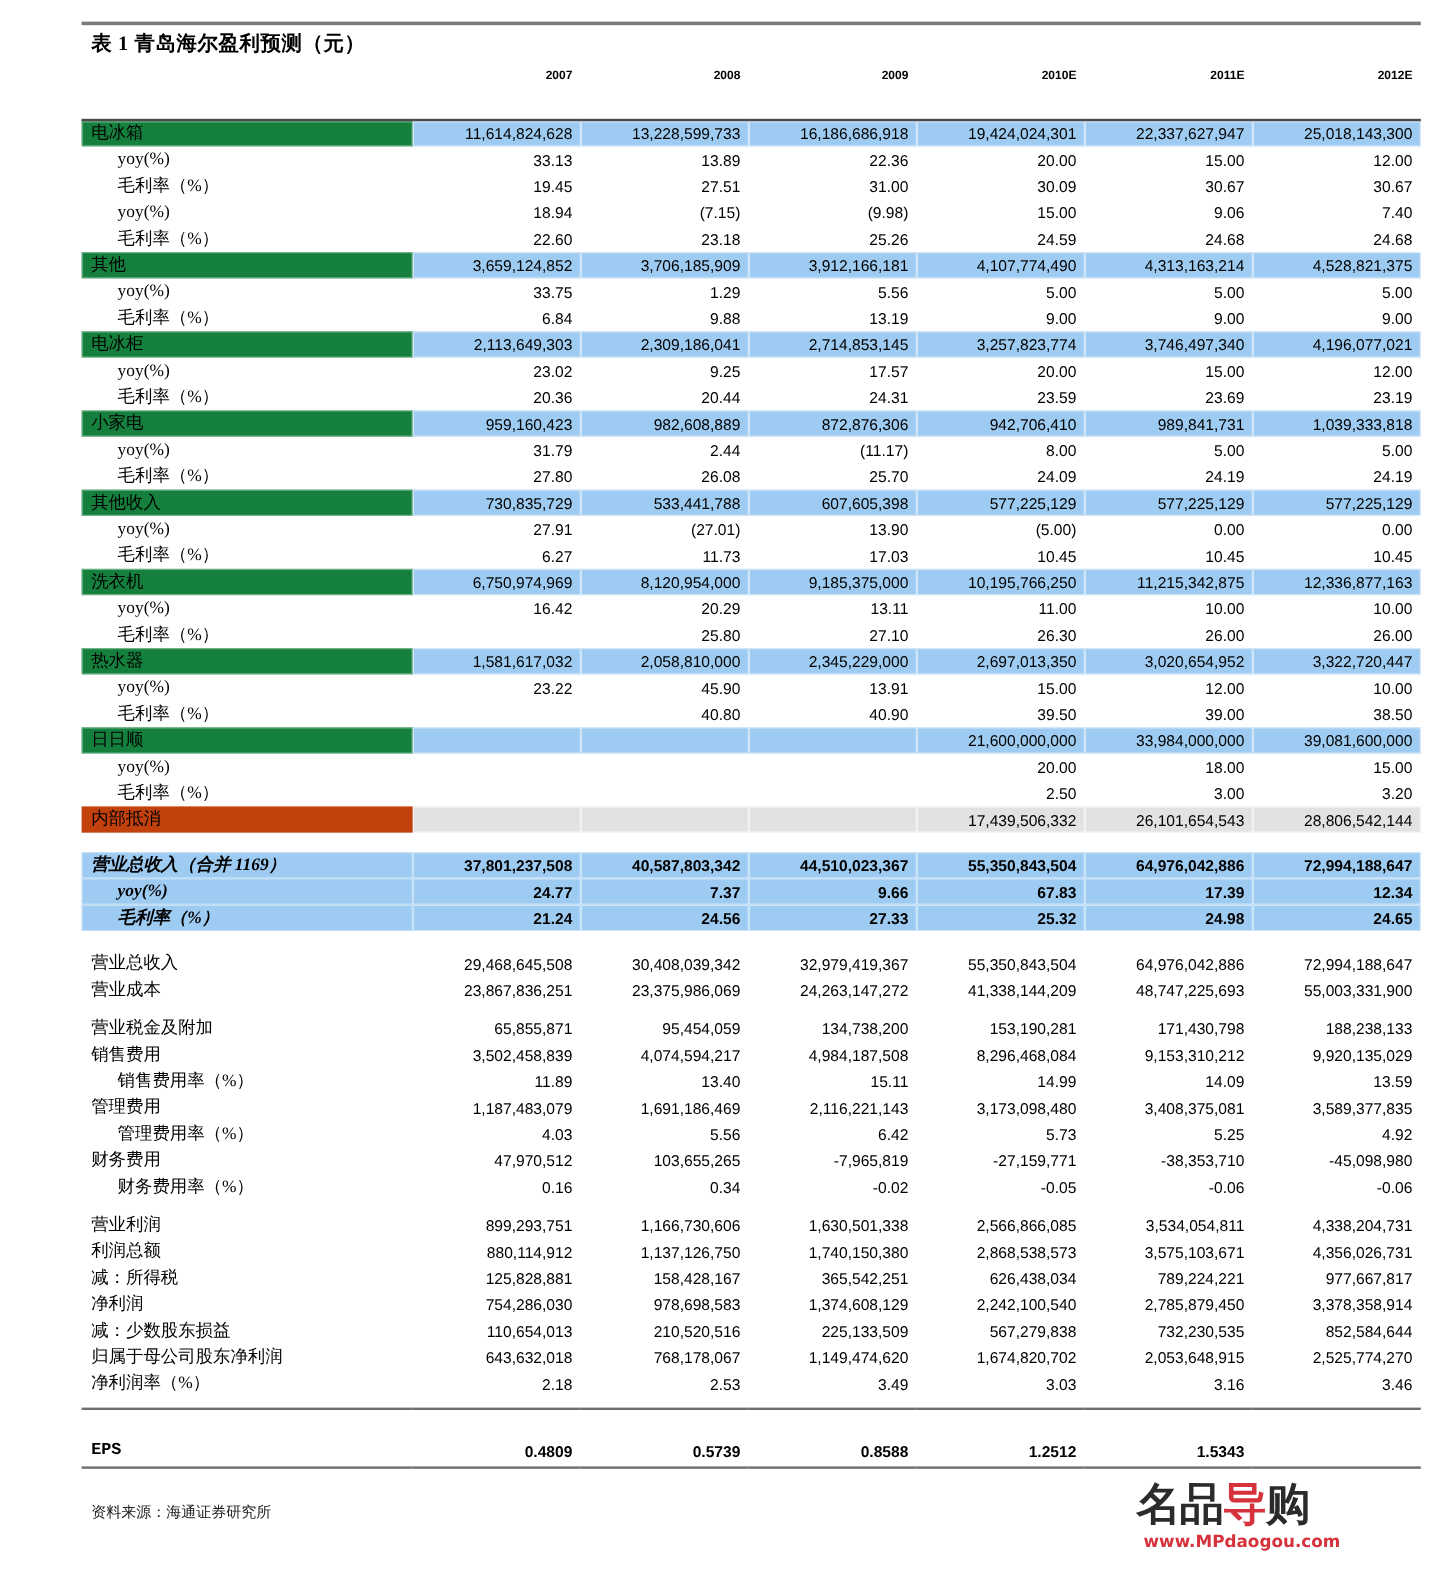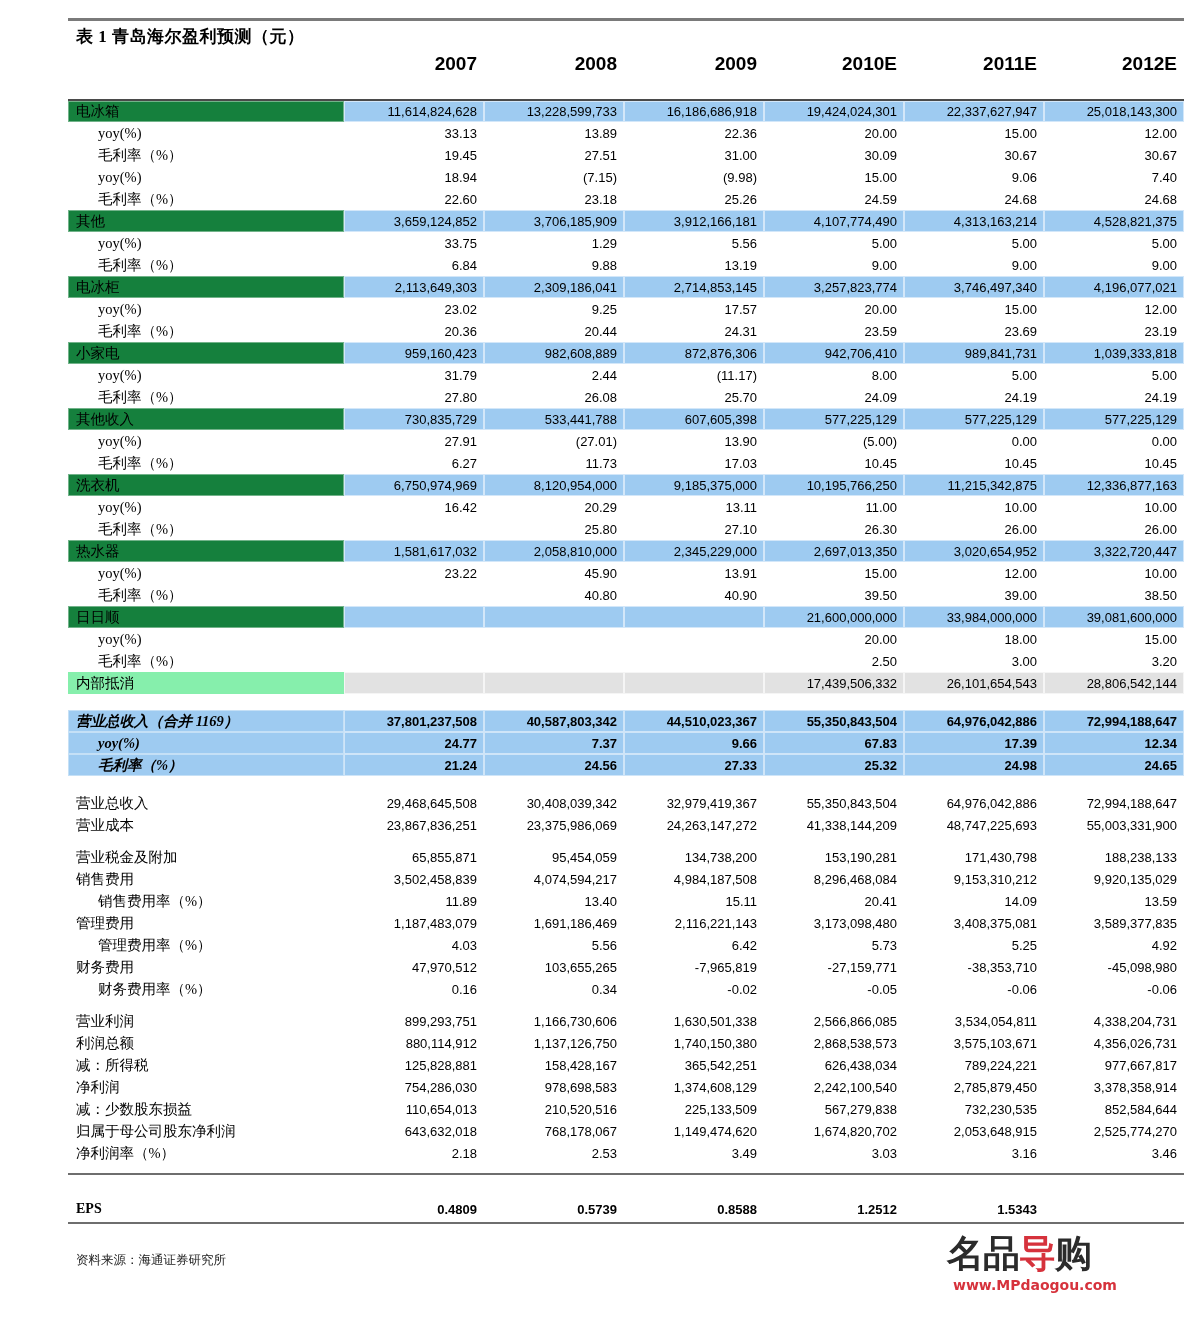--- a/index.html
+++ b/index.html
@@ -67,45 +67,45 @@
     text-align: right;
     padding-right: 7px;
     font-family: "Liberation Sans", "DejaVu Sans", sans-serif;
     font-size: 13px;
     white-space: nowrap;
   }
   
   tr.hdr { height: 26px; }
   tr.hdr td {
     font-weight: bold;
-    font-size: 19px;
+    font-size: 10px;
     text-align: right;
     padding-right: 7px;
     padding-bottom: 3px;
   }
   tr.rule-top td { border-bottom: 2px solid #4a4a4a; height: 3px; padding: 0; }
   
   tr.blue td { background: #9ecbf1; }
   tr.blue td.num { background: #9ecbf1; box-shadow: inset 0 0 0 1px rgba(255,255,255,0.55); }
   tr.blue td.lbl { background: #15803d; box-shadow: inset 0 0 0 1px rgba(255,255,255,0.4); }
   
   tr.grey td { background: #e2e2e2; }
   tr.grey td.num { background: #e2e2e2; box-shadow: inset 0 0 0 1px rgba(255,255,255,0.65); }
-  tr.grey td.lbl { background: #86efac; }
+  tr.grey td.lbl { background: #c2410c; }
   
   tr.sum td { background: #9ecbf1; font-weight: bold; }
   tr.sum td.num { box-shadow: inset 0 0 0 1px rgba(255,255,255,0.5); }
   tr.sum td.lbl { box-shadow: inset 0 0 0 1px rgba(255,255,255,0.4); font-style: italic; }
   tr.spacer { height: 16px; }
   tr.spacer td { background: #ffffff !important; box-shadow: none !important; }
   tr.spacer-sm { height: 10px; }
   tr.spacer-sm td { background: #ffffff !important; box-shadow: none !important; }
   tr.eps-rule td { height: 2px; padding: 0; border-top: 2px solid #6e6e6e; }
   tr.eps td { font-weight: bold; height: 26px; }
-  tr.eps td.lbl { font-family: Liberation Serif, serif; font-size: 14px; }
+  tr.eps td.lbl { font-family: Liberation Mono, monospace; font-size: 14px; }
   tr.bot-rule td { height: 2px; padding: 0; border-top: 2px solid #6e6e6e; }
   .source {
     font-family: "Liberation Serif", "DejaVu Serif", serif;
     font-size: 12.5px;
     padding: 7px 0 0 8px;
     color: #222;
     white-space: nowrap;
   }
   
   .watermark {
@@ -509,21 +509,21 @@
             <td class="num">4,984,187,508</td>
             <td class="num">8,296,468,084</td>
             <td class="num">9,153,310,212</td>
             <td class="num">9,920,135,029</td>
           </tr>
           <tr>
             <td class="lbl ind1">销售费用率（%）</td>
             <td class="num">11.89</td>
             <td class="num">13.40</td>
             <td class="num">15.11</td>
-            <td class="num">20.41</td>
+            <td class="num">14.99</td>
             <td class="num">14.09</td>
             <td class="num">13.59</td>
           </tr>
           <tr>
             <td class="lbl">管理费用</td>
             <td class="num">1,187,483,079</td>
             <td class="num">1,691,186,469</td>
             <td class="num">2,116,221,143</td>
             <td class="num">3,173,098,480</td>
             <td class="num">3,408,375,081</td>

